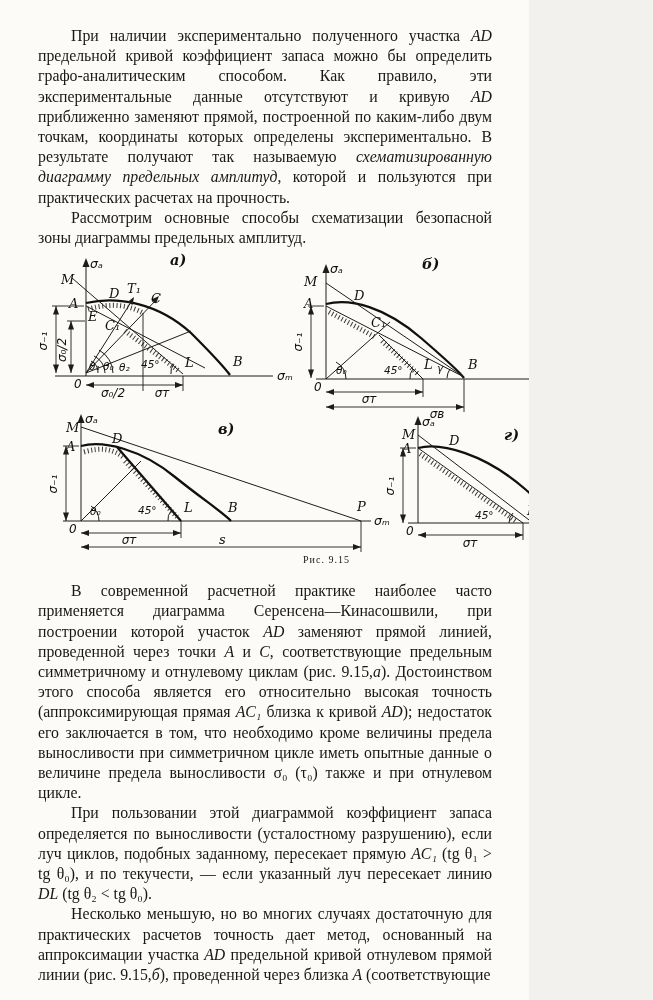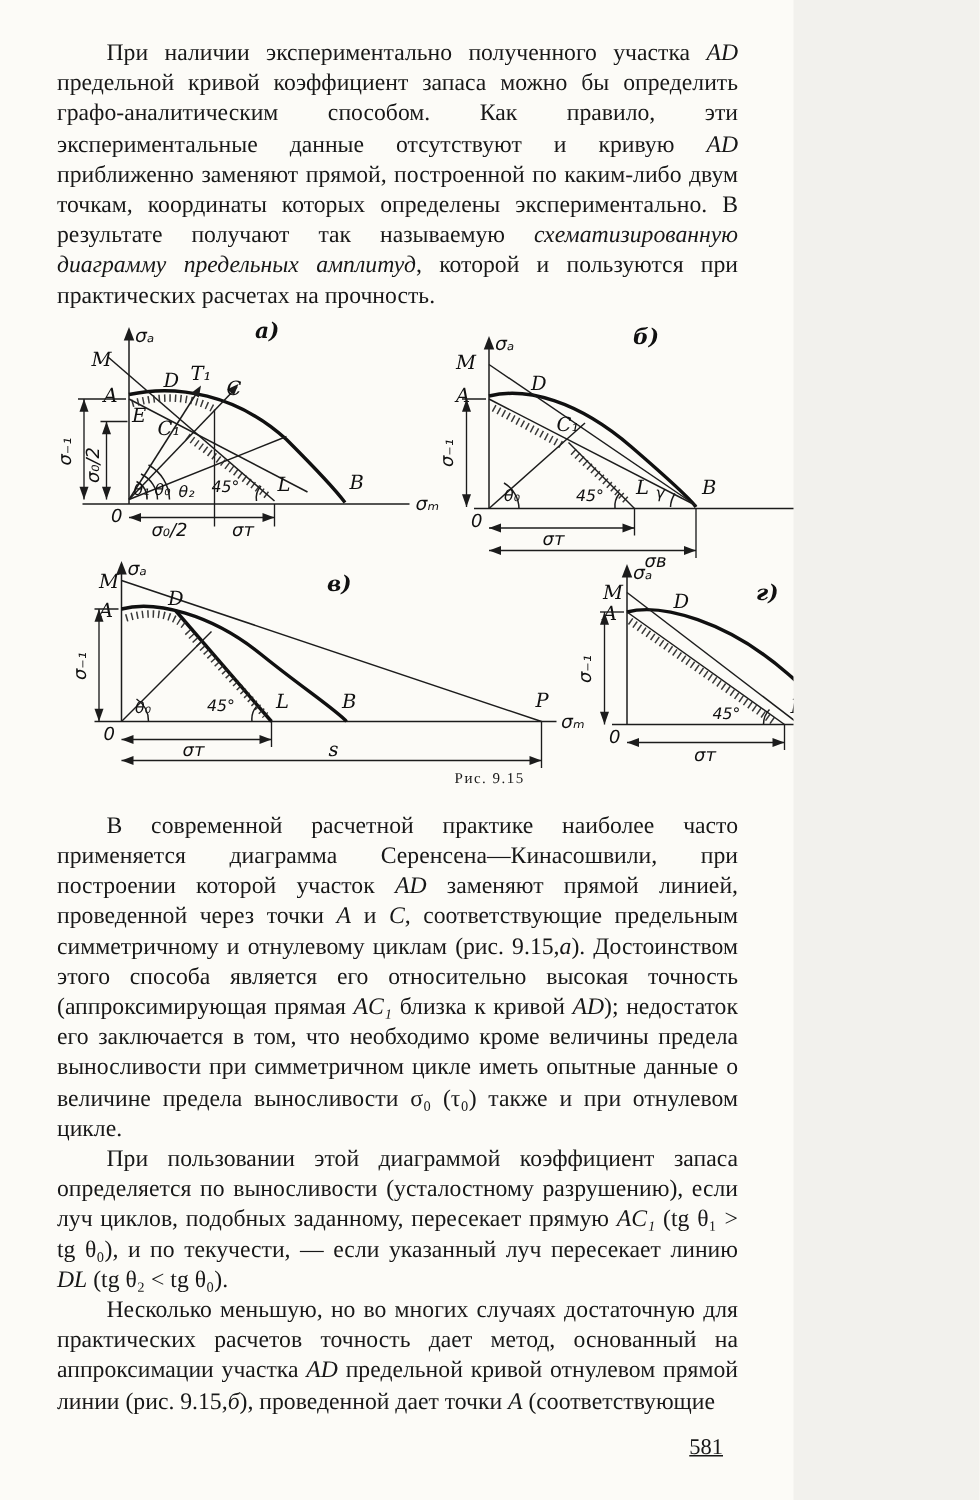--- a/index.html
+++ b/index.html
@@ -24,20 +24,21 @@
   svg text.dm{font-size:12px;font-family:"DejaVu Sans",sans-serif;}
   svg text.ax{font-size:12.5px;font-family:"DejaVu Sans",sans-serif;}
   svg text.tag{font:italic 700 14.5px "DejaVu Serif",serif;}
 </style>
 </head>
 <body>
 
 <div class="page">
 
   <p class="para"><span>При наличии экспериментально полученного участка </span><i>AD</i><span> предельной кривой коэффициент запаса можно бы определить графо-аналитическим способом. Как правило, эти экспериментальные данные отсутствуют и кривую </span><i>AD</i><span> приближенно заменяют прямой, построенной по каким-либо двум точкам, координаты которых определены экспериментально. В результате получают так называемую </span><i>схематизированную диаграмму предельных амплитуд</i><span>, которой и пользуются при практических расчетах на прочность.</span></p>
+  <p class="para"><span>Рассмотрим основные способы схематизации безопасной зоны диаграммы предельных амплитуд.</span></p>
 
   <div class="figure">
     <svg width="600" height="320" viewBox="0 0 600 320">
 
       <g>
         <text class="tag" x="137" y="14">а)</text>
         <path class="ln" d="M22,125 H240"></path>
         <path class="ln" d="M53,125 V14"></path>
         <path class="arr" d="M53,7 l-3.5,9 h7 z"></path>
         <text class="ax" x="57" y="17">σₐ</text>
@@ -218,16 +219,16 @@
         <path class="dim" d="M490,272 V289"></path>
         <text class="dm" text-anchor="middle" x="437" y="296">σт</text>
       </g>
     </svg>
 
     <div class="figcap">Рис. 9.15</div>
   </div>
 
   <p class="para"><span>В современной расчетной практике наиболее часто применяется диаграмма Серенсена—Кинасошвили, при построении которой участок </span><i>AD</i><span> заменяют прямой линией, проведенной через точки </span><i>A</i><span> и </span><i>C</i><span>, соответствующие предельным симметричному и отнулевому циклам (рис. 9.15,</span><i>а</i><span>). Достоинством этого способа является его относительно высокая точность (аппроксимирующая прямая </span><i>AC₁</i><span> близка к кривой </span><i>AD</i><span>); недостаток его заключается в том, что необходимо кроме величины предела выносливости при симметричном цикле иметь опытные данные о величине предела выносливости σ₀ (τ₀) также и при отнулевом цикле.</span></p>
   <p class="para"><span>При пользовании этой диаграммой коэффициент запаса определяется по выносливости (усталостному разрушению), если луч циклов, подобных заданному, пересекает прямую </span><i>AC₁</i><span> (tg θ₁ &gt; tg θ₀), и по текучести, — если указанный луч пересекает линию </span><i>DL</i><span> (tg θ₂ &lt; tg θ₀).</span></p>
-  <p class="para"><span>Несколько меньшую, но во многих случаях достаточную для практических расчетов точность дает метод, основанный на аппроксимации участка </span><i>AD</i><span> предельной кривой отнулевом прямой линии (рис. 9.15,</span><i>б</i><span>), проведенной дает точки </span><i>A</i><span> (соответствующие</span></p>
+  <p class="para"><span>Несколько меньшую, но во многих случаях достаточную для практических расчетов точность дает метод, основанный на аппроксимации участка </span><i>AD</i><span> предельной кривой отнулевом прямой линии (рис. 9.15,</span><i>б</i><span>), проведенной через близка </span><i>A</i><span> (соответствующие</span></p>
 
   <div class="pageno">581</div>
 </div>
 
 </body></html>

